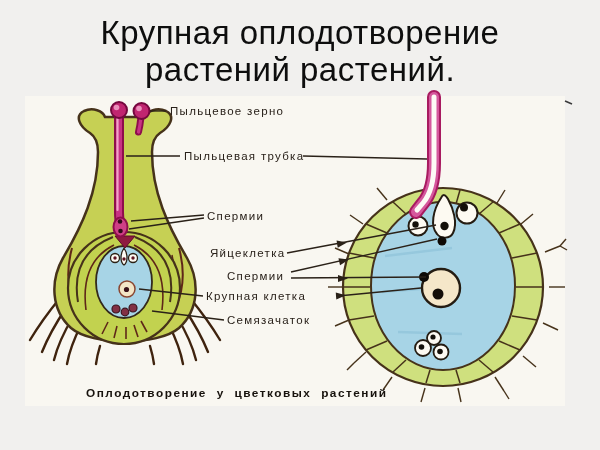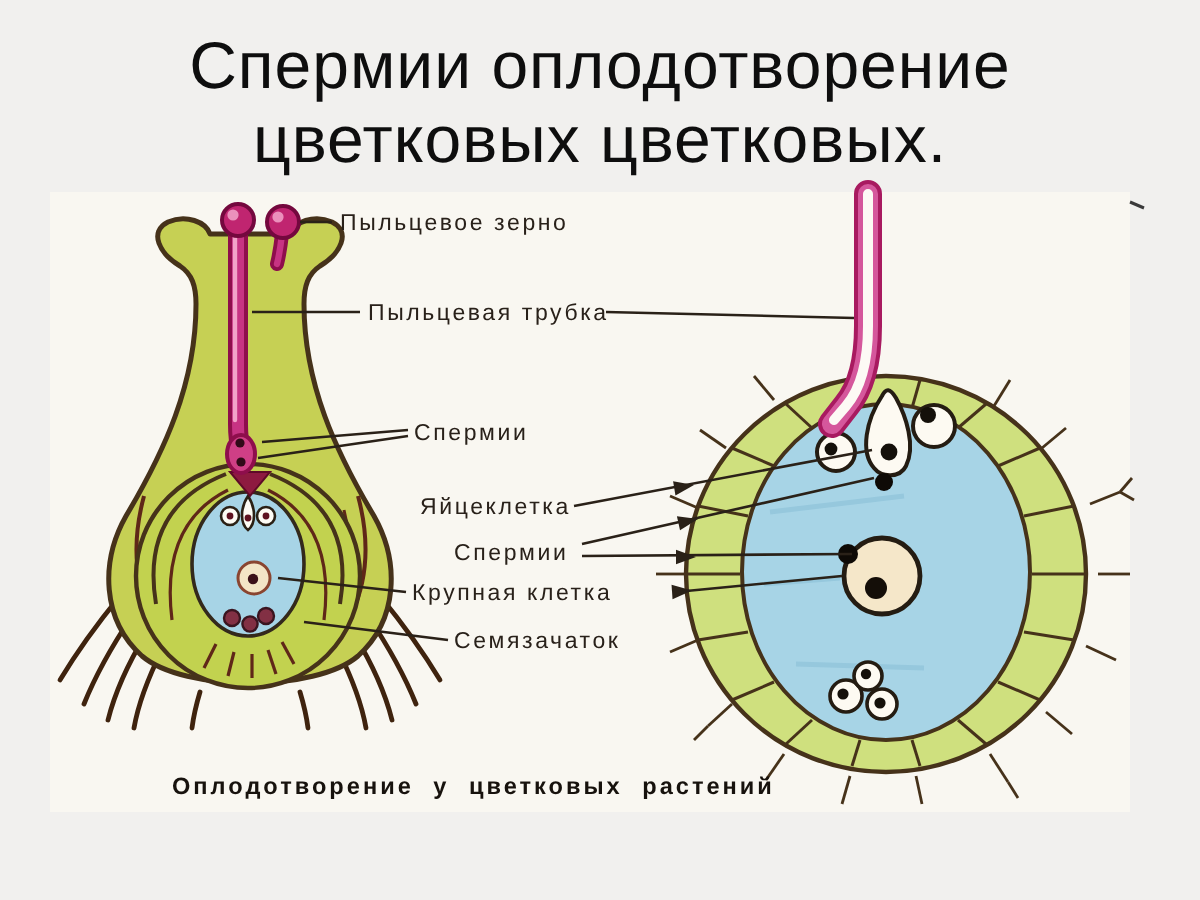--- a/index.html
+++ b/index.html
@@ -24,22 +24,22 @@
   .caption-text{
     font-family:"Liberation Sans", sans-serif;
     font-size:11.8px;font-weight:bold;letter-spacing:1.5px;word-spacing:5px;
     fill:#17120d;
   }
 </style>
 </head>
 <body>
 
 <div class="slide-title">
-  <span>Спермии оплодотворение</span>
-  <span>цветковых цветковых.</span>
+  <span>Крупная оплодотворение</span>
+  <span>растений растений.</span>
 </div>
 
 <div class="figure-wrap">
 <svg width="600" height="450" viewBox="0 0 600 450">
 
   <rect x="25" y="96" width="540" height="310" fill="#f9f7f1"></rect>
   <path d="M 565,101 L 572,104" stroke="#3a3a3a" stroke-width="1.5"></path>
 
   <g>
 

